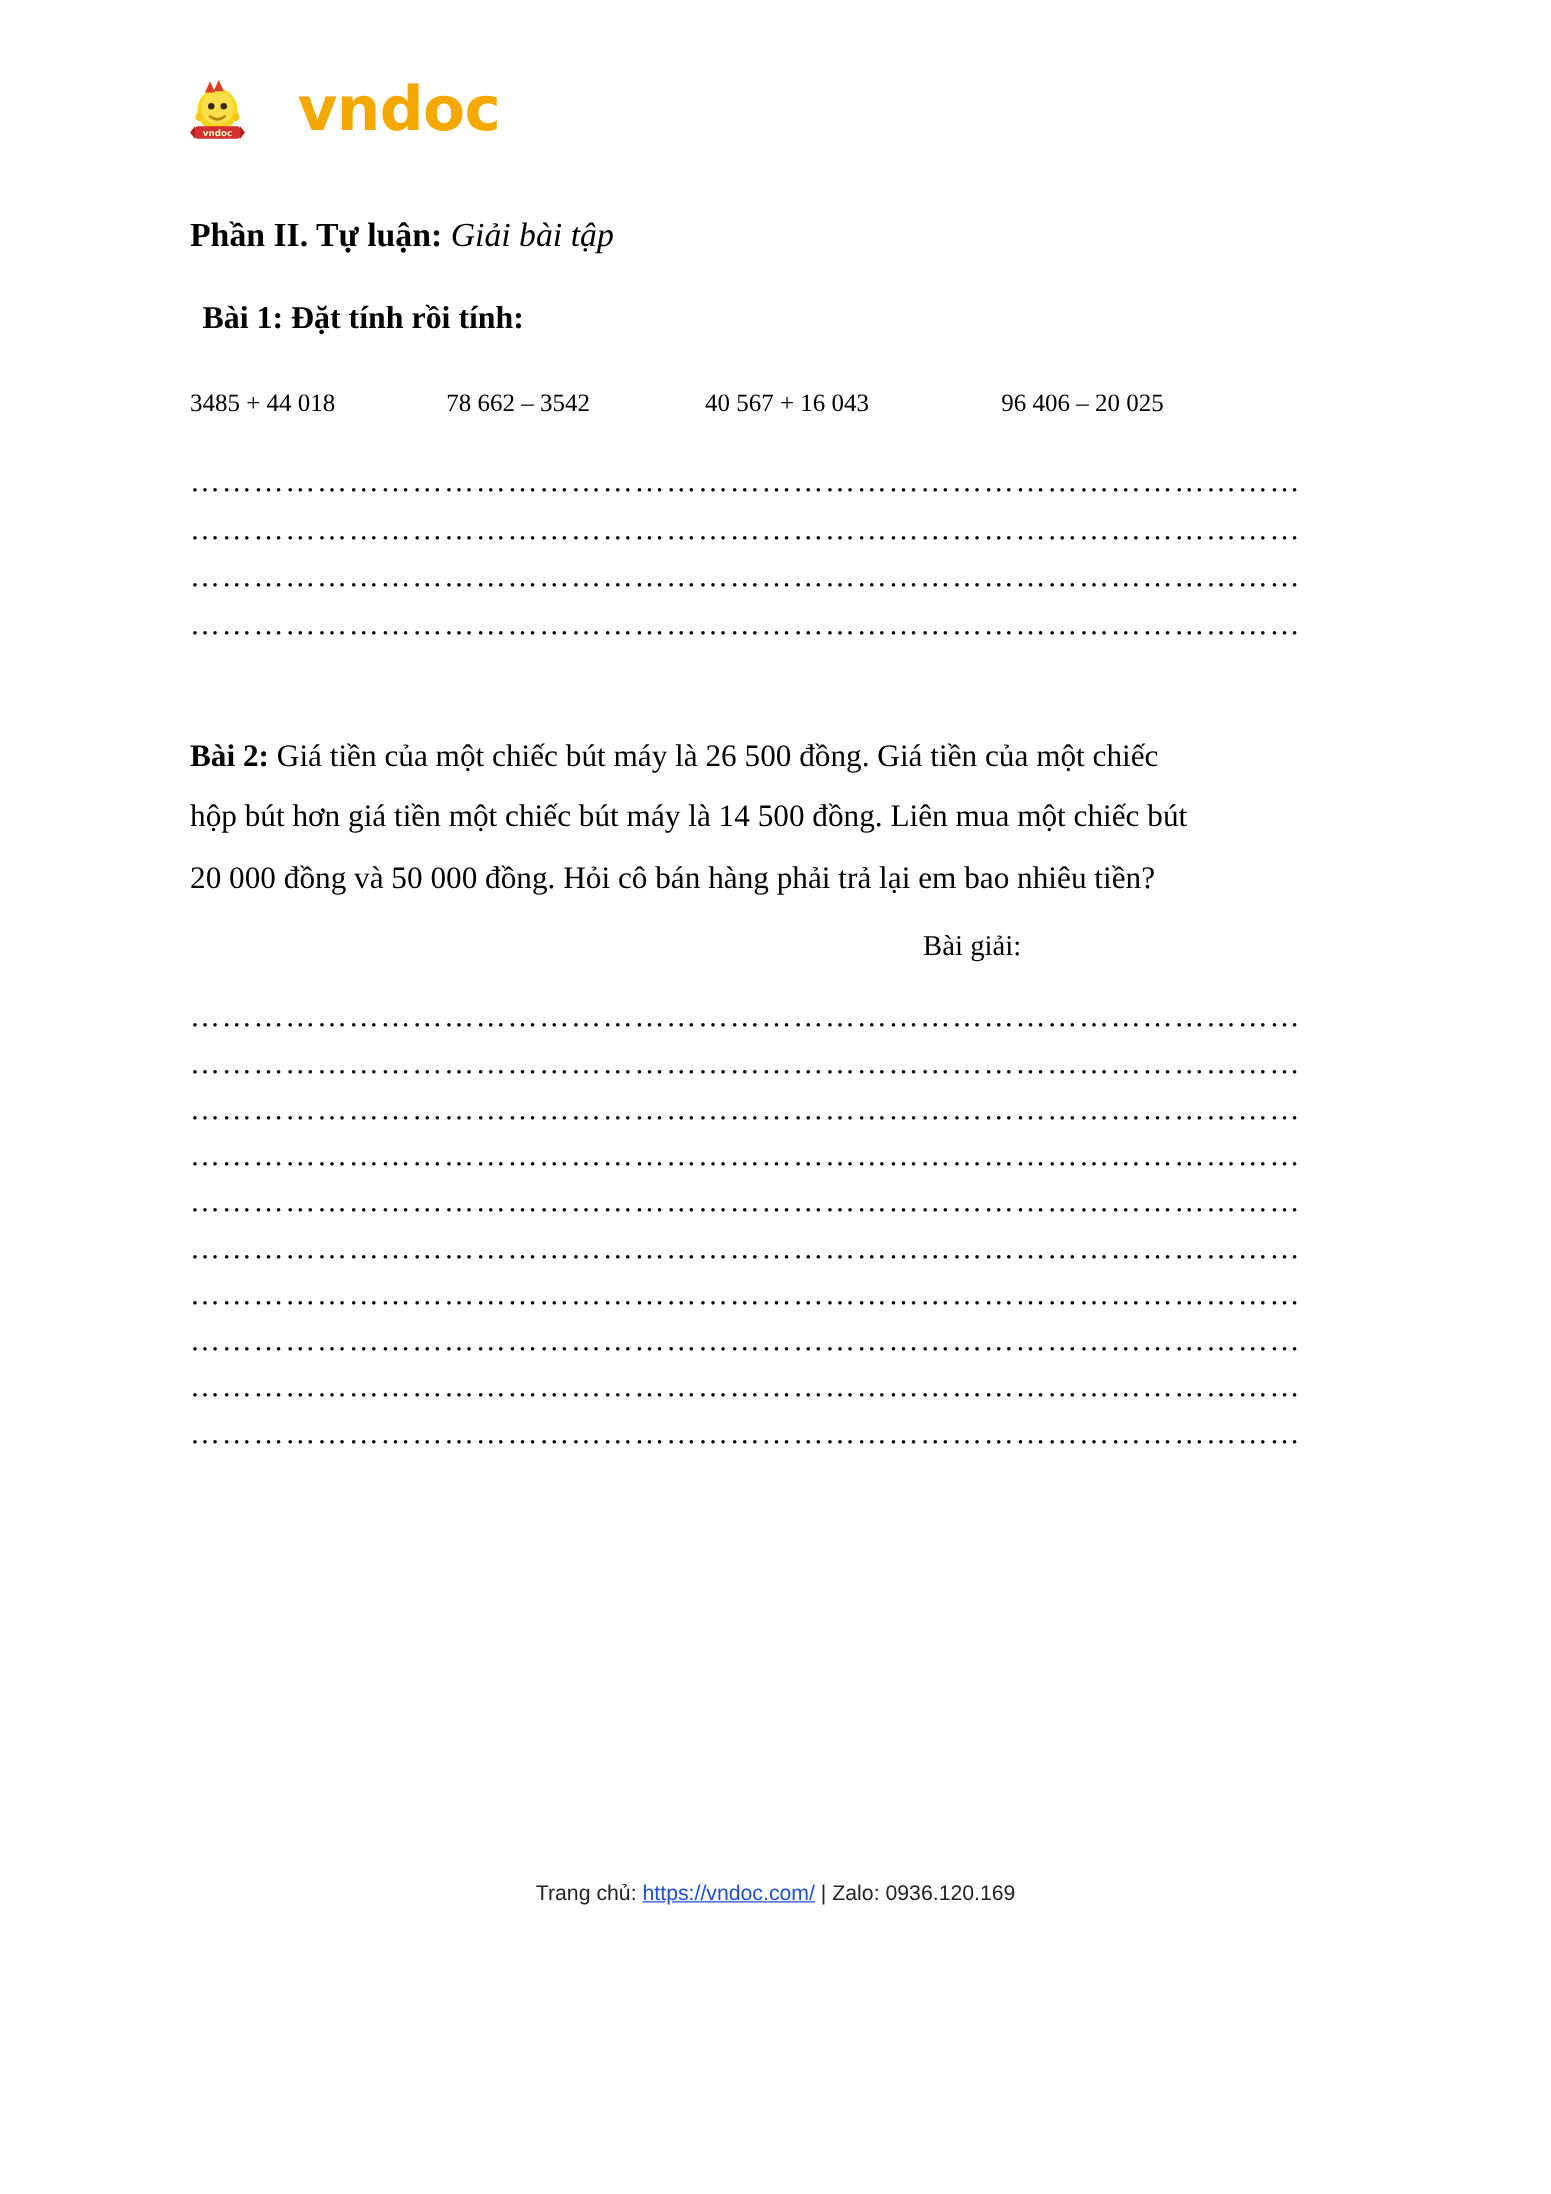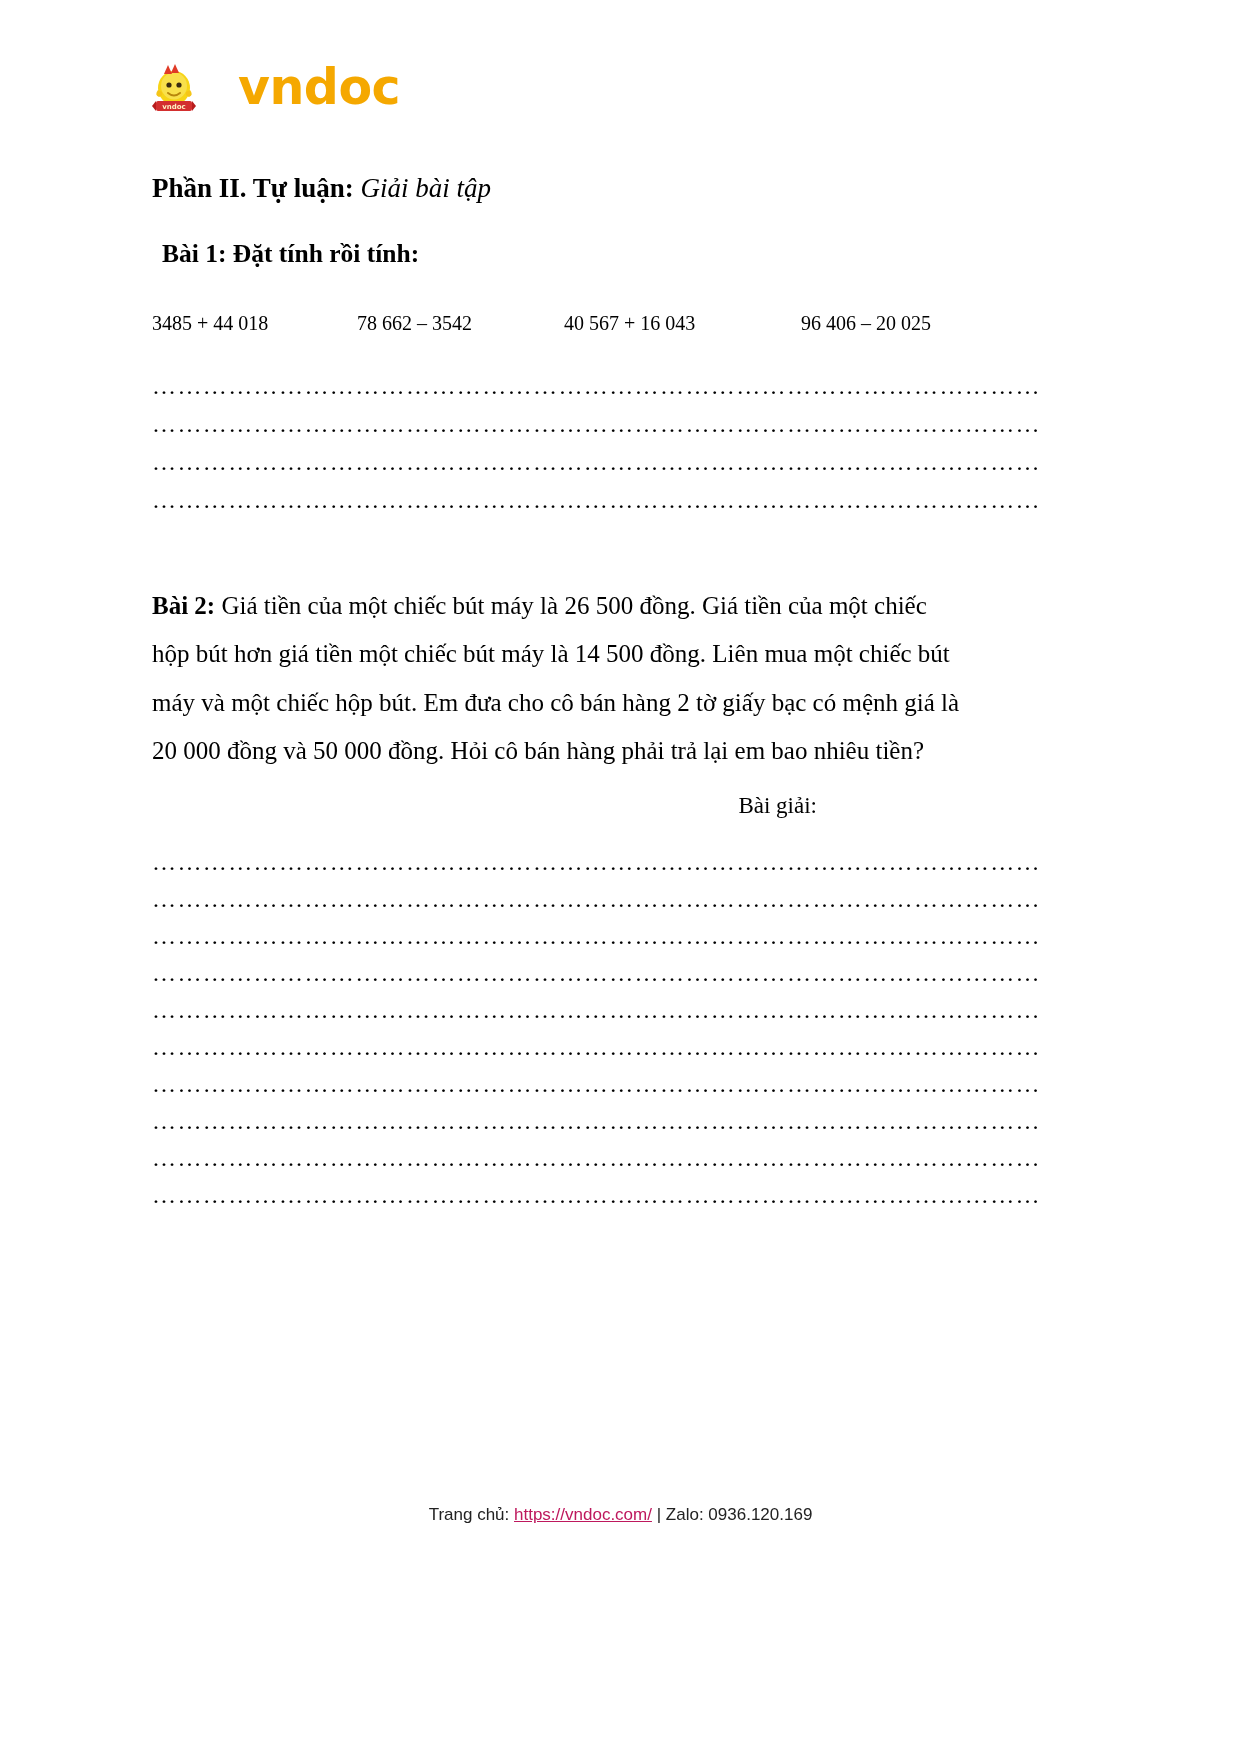--- a/index.html
+++ b/index.html
@@ -124,21 +124,21 @@
     position: absolute;
     left: 0;
     right: 0;
     top: 1505px;
     text-align: center;
     font-family: "Liberation Sans", sans-serif;
     font-size: 17px;
     color: #222222;
   }
   .footer a {
-    color: #be185d;
+    color: #1d4ed8;
     text-decoration: underline;
   }
   .footer .sep { color: #222222; }
 </style>
 </head>
 <body>
 
 <div class="page">
 
   <div class="logo-block">
@@ -185,21 +185,20 @@
       <p class="dotline">……………………………………………………………………………………………</p>
     </div>
 
     <div class="gap-lg"></div>
 
     <p class="para">
       <span class="b">Bài 2:</span>
       <span>Giá tiền của một chiếc bút máy là 26 500 đồng. Giá tiền của một chiếc</span>
     </p>
     <p class="para">hộp bút hơn giá tiền một chiếc bút máy là 14 500 đồng. Liên mua một chiếc bút</p>
-    <p class="para">máy và một chiếc hộp bút. Em đưa cho cô bán hàng 2 tờ giấy bạc có mệnh giá là</p>
     <p class="para">20 000 đồng và 50 000 đồng. Hỏi cô bán hàng phải trả lại em bao nhiêu tiền?</p>
 
     <p class="baigiai">Bài giải:</p>
 
     <div>
       <p class="dotline tight">……………………………………………………………………………………………</p>
       <p class="dotline tight">……………………………………………………………………………………………</p>
       <p class="dotline tight">……………………………………………………………………………………………</p>
       <p class="dotline tight">……………………………………………………………………………………………</p>
       <p class="dotline tight">……………………………………………………………………………………………</p>

